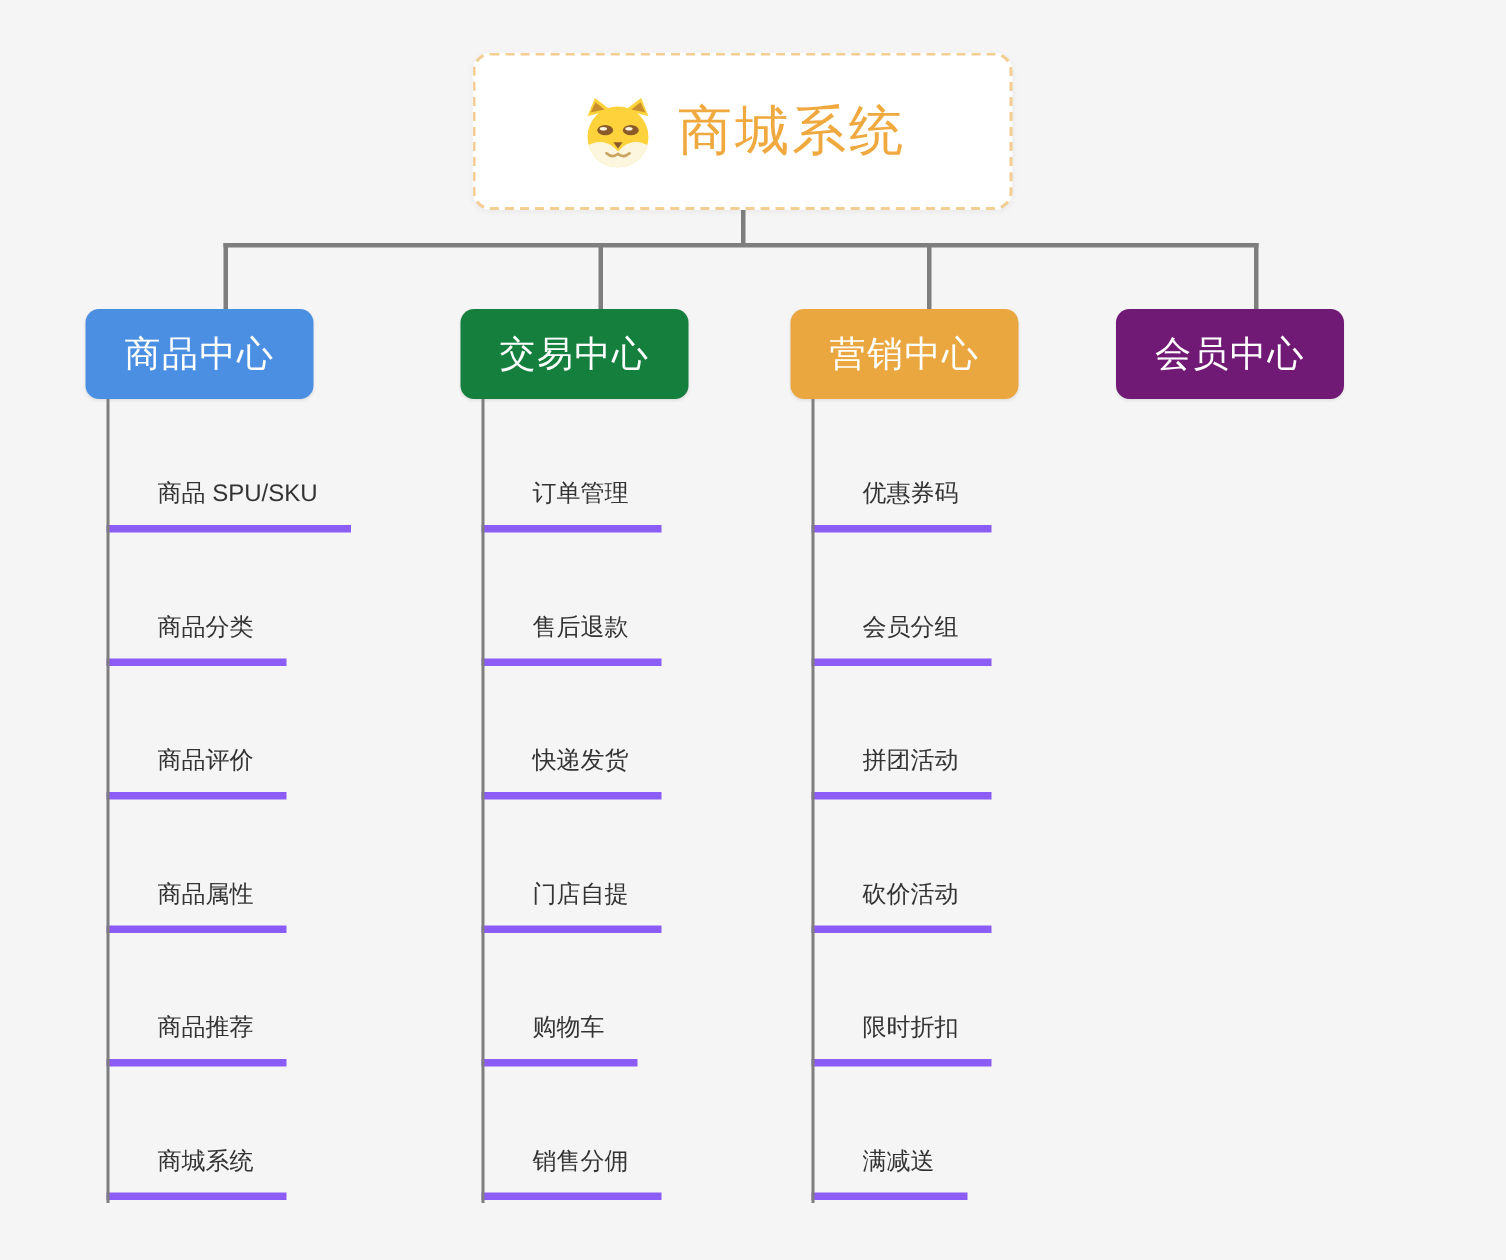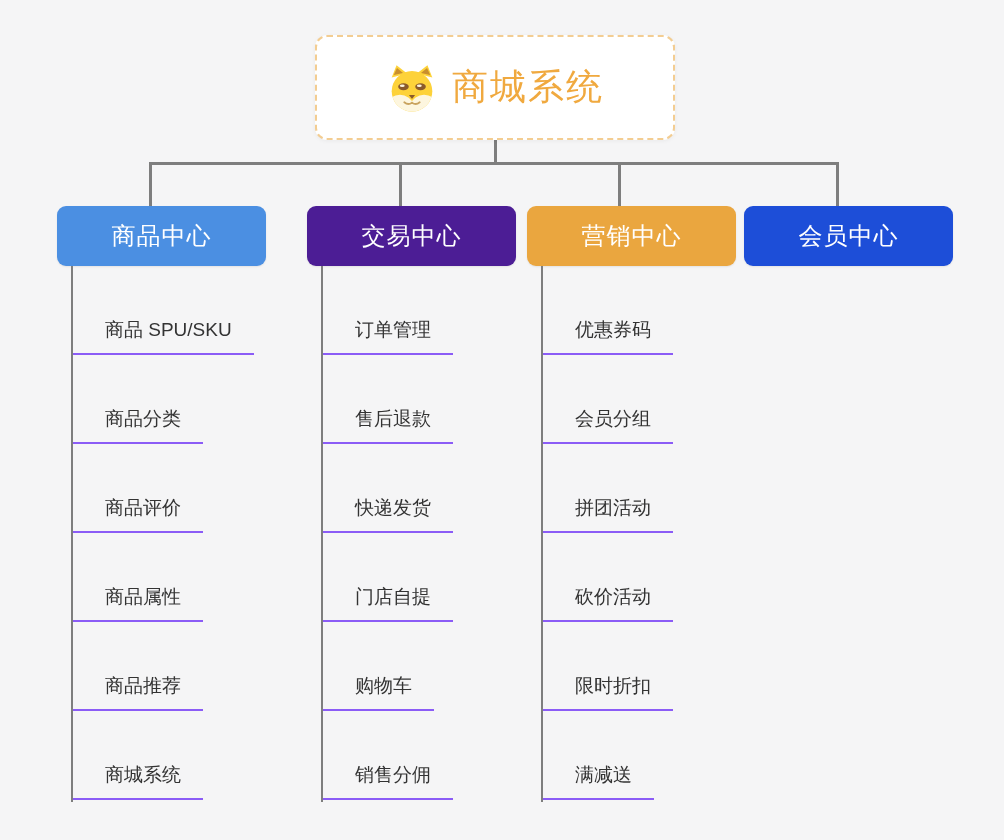--- a/index.html
+++ b/index.html
@@ -52,21 +52,21 @@
     position: absolute;
     top: 206px;
     width: 187px;
   }
   .branch-1 { left: 57px; }
   .branch-2 { left: 307px; }
   .branch-3 { left: 527px; }
   .branch-4 { left: 744px; }
 
   .branch-box {
-    width: 209px; height: 60px;
+    width: 152px; height: 60px;
     border-radius: 9px;
     display: flex;
     align-items: center;
     justify-content: center;
     color: #ffffff;
     font-size: 24px;
     letter-spacing: 1px;
     cursor: pointer;
     box-shadow: 0 1px 2px rgba(0,0,0,0.08);
   }
@@ -81,23 +81,23 @@
     left: 14px; top: 0;
     width: 2px; height: 536px;
     background: #7e7e7e;
   }
   .child-row {
     height: 89px;
     display: flex;
     align-items: flex-end;
   }
   .child {
-    border-bottom: 2px solid #8b5cf6;
+    border-bottom: 5px solid #8b5cf6;
     padding: 0 22px 10px 34px;
-    font-size: 19px;
+    font-size: 16px;
     color: #333333;
     white-space: nowrap;
     cursor: pointer;
   }
 </style>
 </head>
 <body>
 
 <div class="canvas">
 
@@ -150,21 +150,21 @@
       <div class="child-row">
           <div class="child">商品推荐</div>
         </div>
       <div class="child-row">
           <div class="child">商城系统</div>
         </div>
     </div>
   </div>
 
   <div class="branch branch-2">
-    <div class="branch-box" style="background-color: #4c1d95;">交易中心</div>
+    <div class="branch-box" style="background-color: #15803d;">交易中心</div>
     <div class="children">
       <div class="vline"></div>
       <div class="child-row">
           <div class="child">订单管理</div>
         </div>
       <div class="child-row">
           <div class="child">售后退款</div>
         </div>
       <div class="child-row">
           <div class="child">快递发货</div>
@@ -200,16 +200,16 @@
       <div class="child-row">
           <div class="child">限时折扣</div>
         </div>
       <div class="child-row">
           <div class="child">满减送</div>
         </div>
     </div>
   </div>
 
   <div class="branch branch-4">
-    <div class="branch-box" style="background-color: #1d4ed8; text-align: center;">会员中心</div>
+    <div class="branch-box" style="background-color: #701a75; text-align: center;">会员中心</div>
   </div>
 
 </div>
 
 </body></html>

